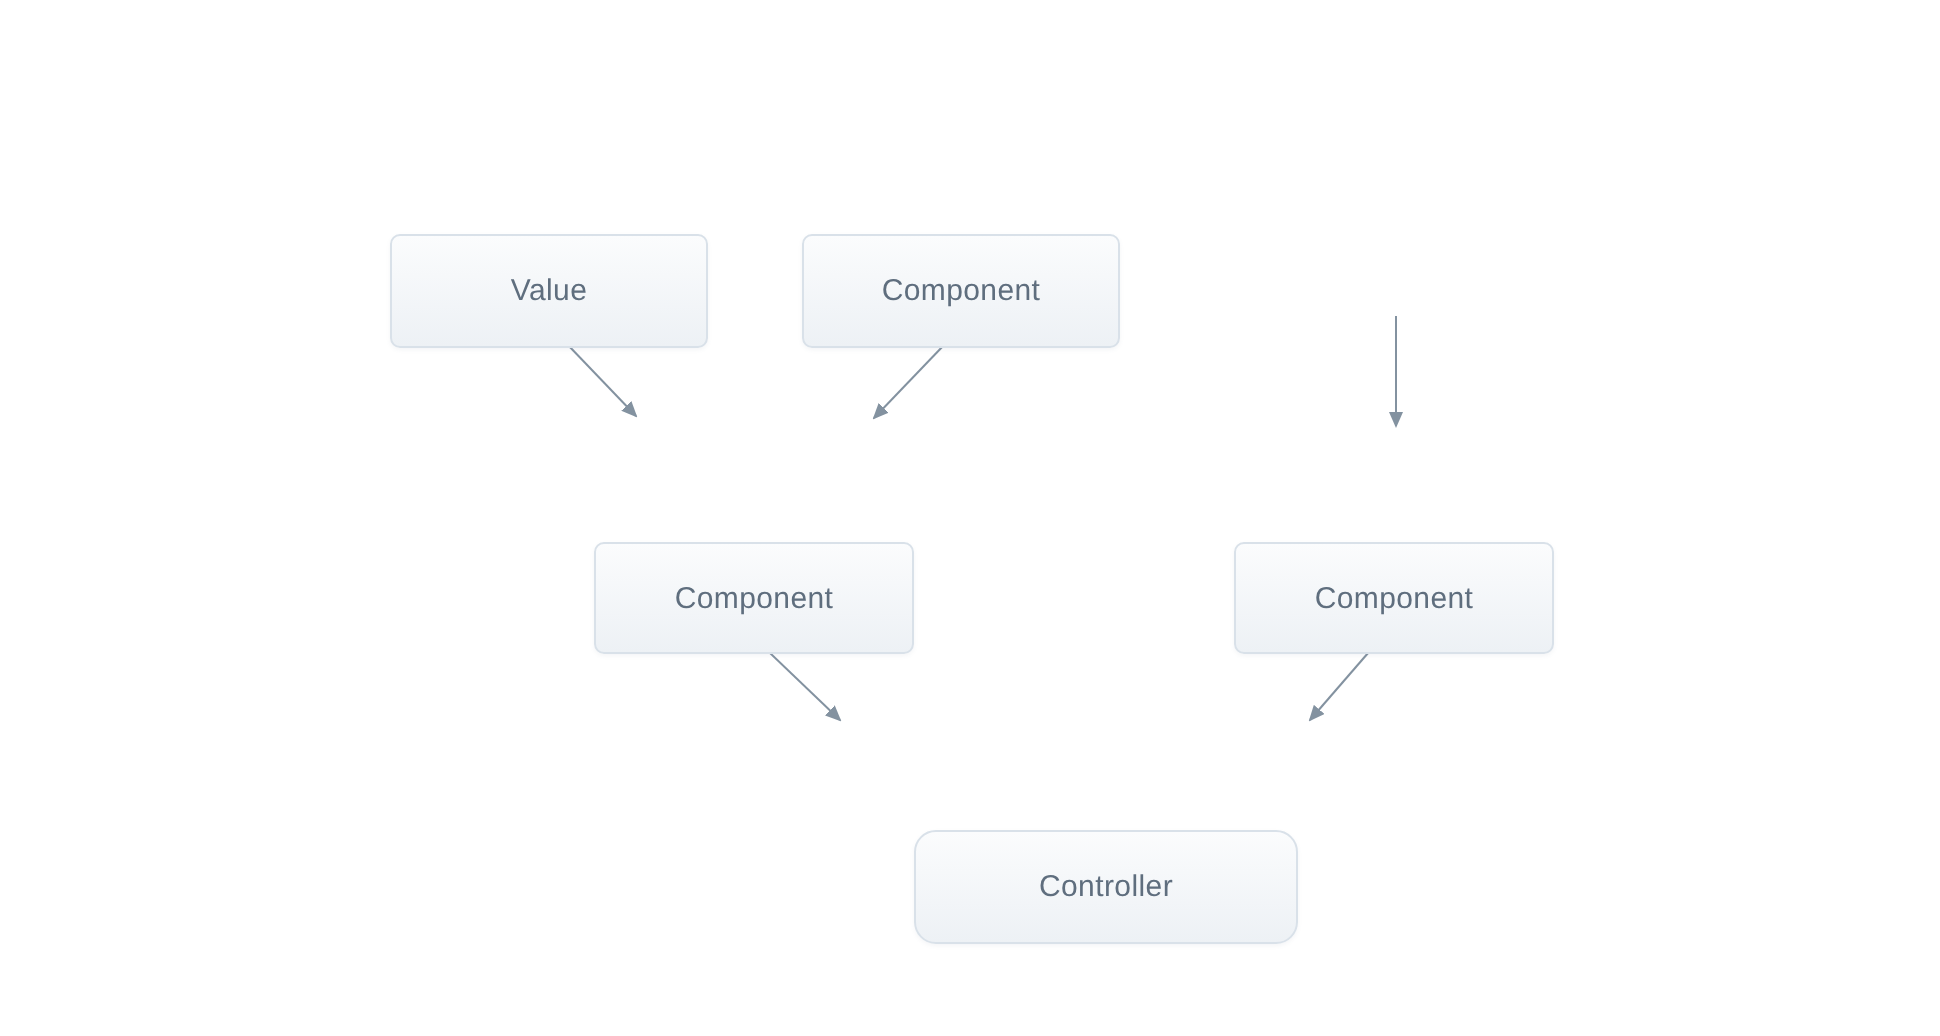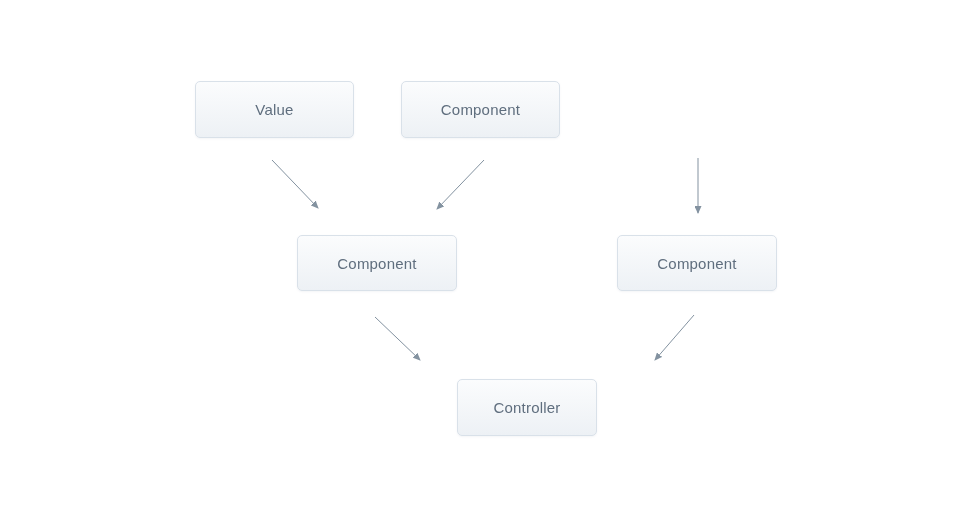--- a/index.html
+++ b/index.html
@@ -45,27 +45,28 @@
     display: flex;
     align-items: center;
     justify-content: center;
     border: 1px solid var(--node-border);
     border-radius: 5px;
     background: linear-gradient(to bottom, var(--node-fill-top), var(--node-fill-bottom));
     box-shadow: 0 1px 2px rgba(110, 130, 150, 0.08);
     color: var(--node-text);
     font-size: 15px;
     letter-spacing: 0.2px;
+    margin-top: 36px;
   }
   .n-value           { left: 195px; top: 81px;  }
   .n-component-top   { left: 401px; top: 81px;  }
   .n-factory         { left: 617px; top: 81px;  width: 160px; }
   .n-component-left  { left: 297px; top: 235px; width: 160px; height: 56px; }
   .n-component-right { left: 617px; top: 235px; width: 160px; height: 56px; }
-  .n-controller      { left: 457px; top: 379px; width: 140px; }
+  .n-controller      { left: 457px; top: 379px; width: 192px; border-radius: 11px; }
 </style>
 </head>
 <body>
 
 <div class="canvas">
 
   <svg class="edges" viewBox="0 0 970 518" xmlns="http://www.w3.org/2000/svg">
     <defs>
       <marker id="ah" markerWidth="8" markerHeight="7" refX="7" refY="3.5" orient="auto" markerUnits="userSpaceOnUse">
         <path d="M0,0 L8,3.5 L0,7 Z"></path>

